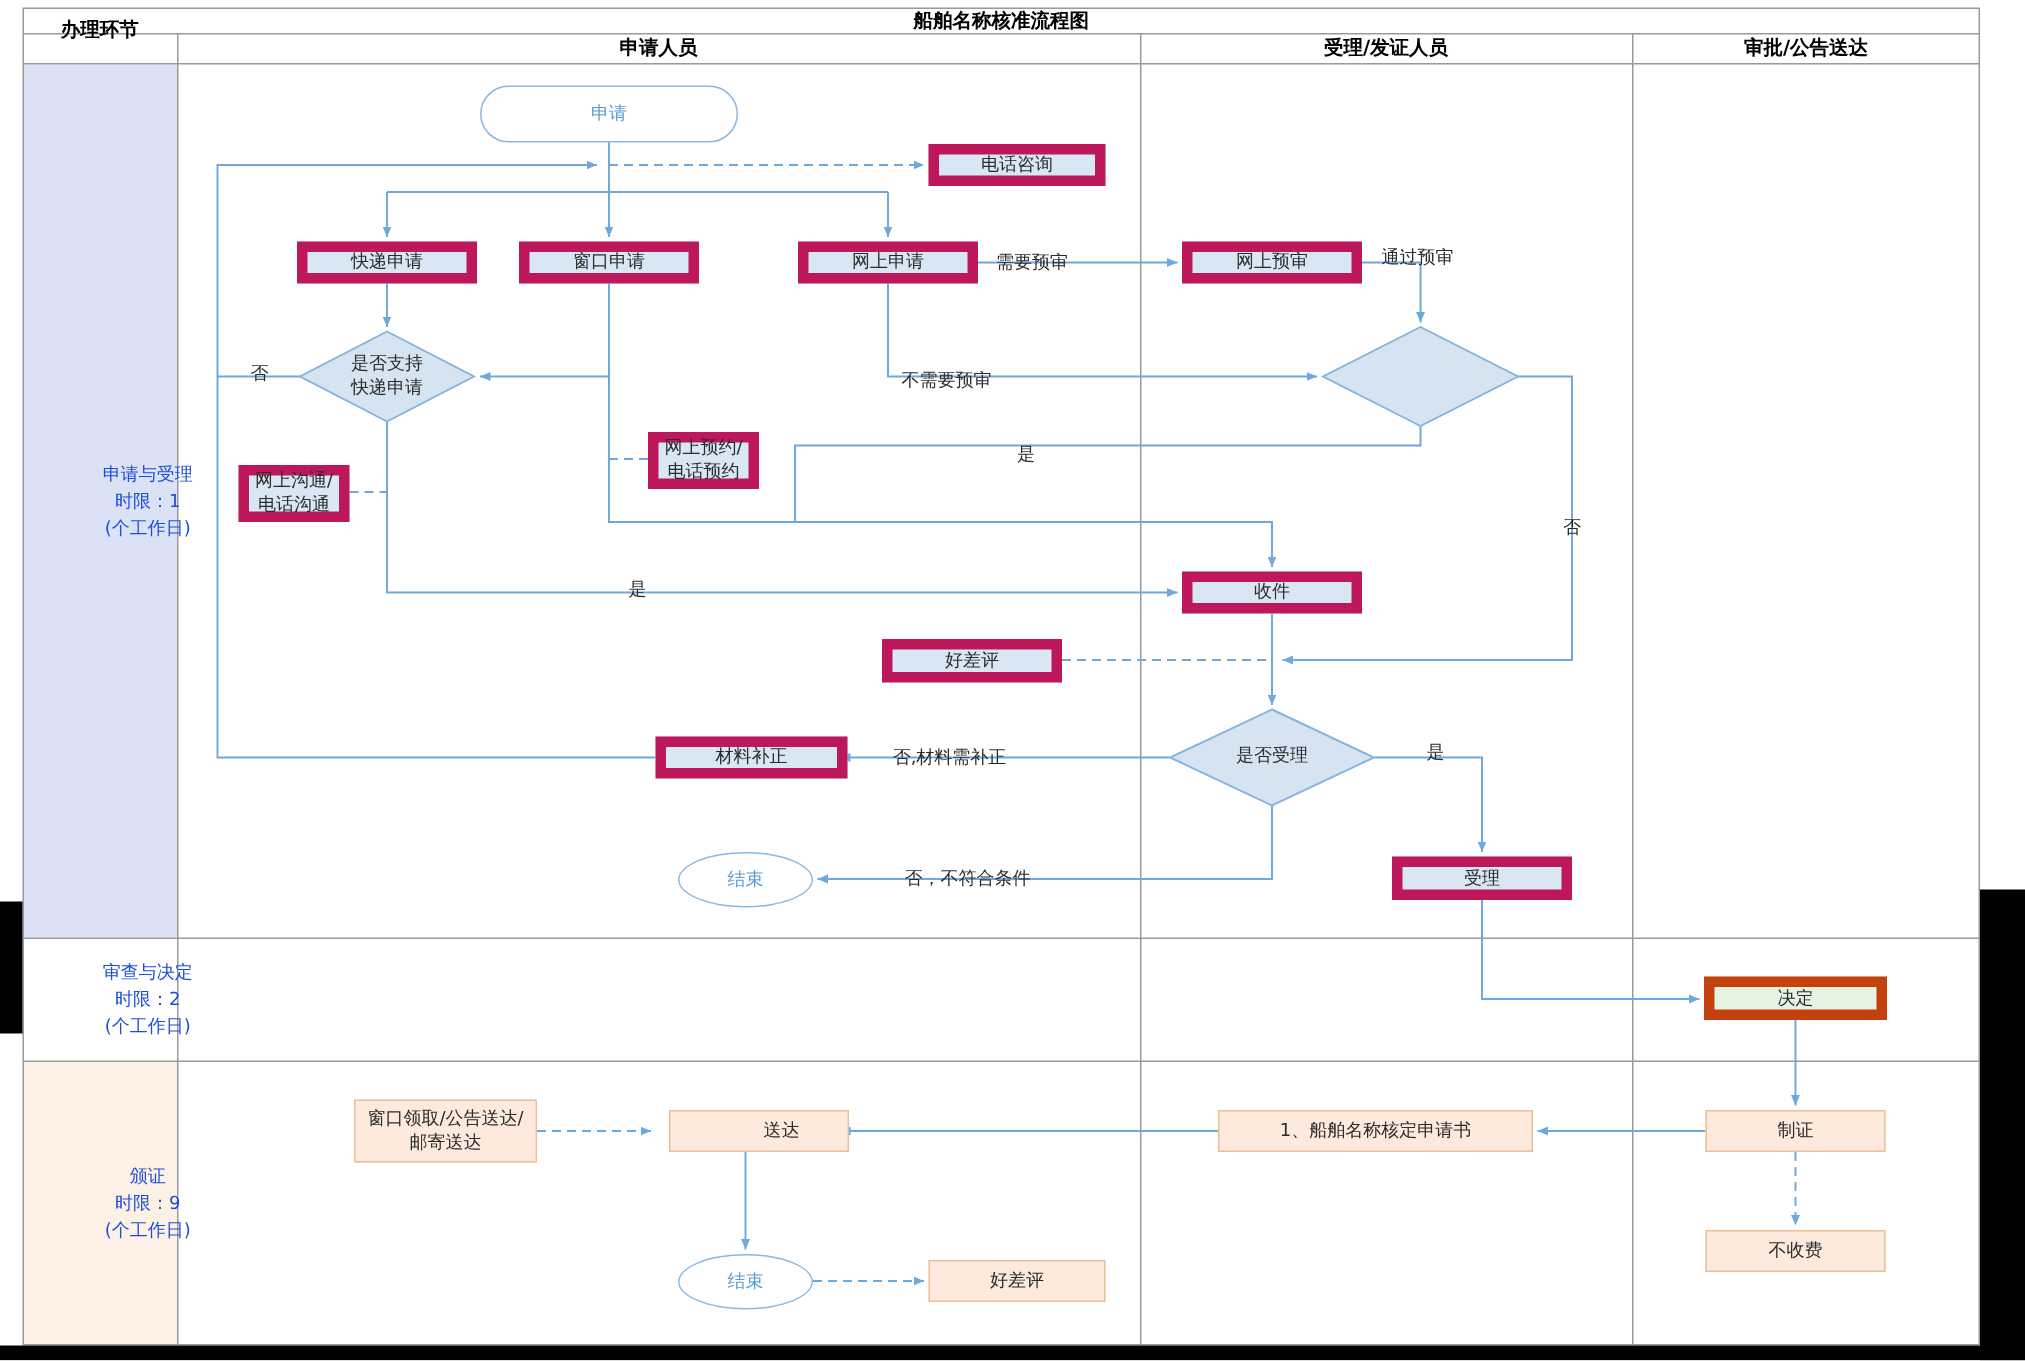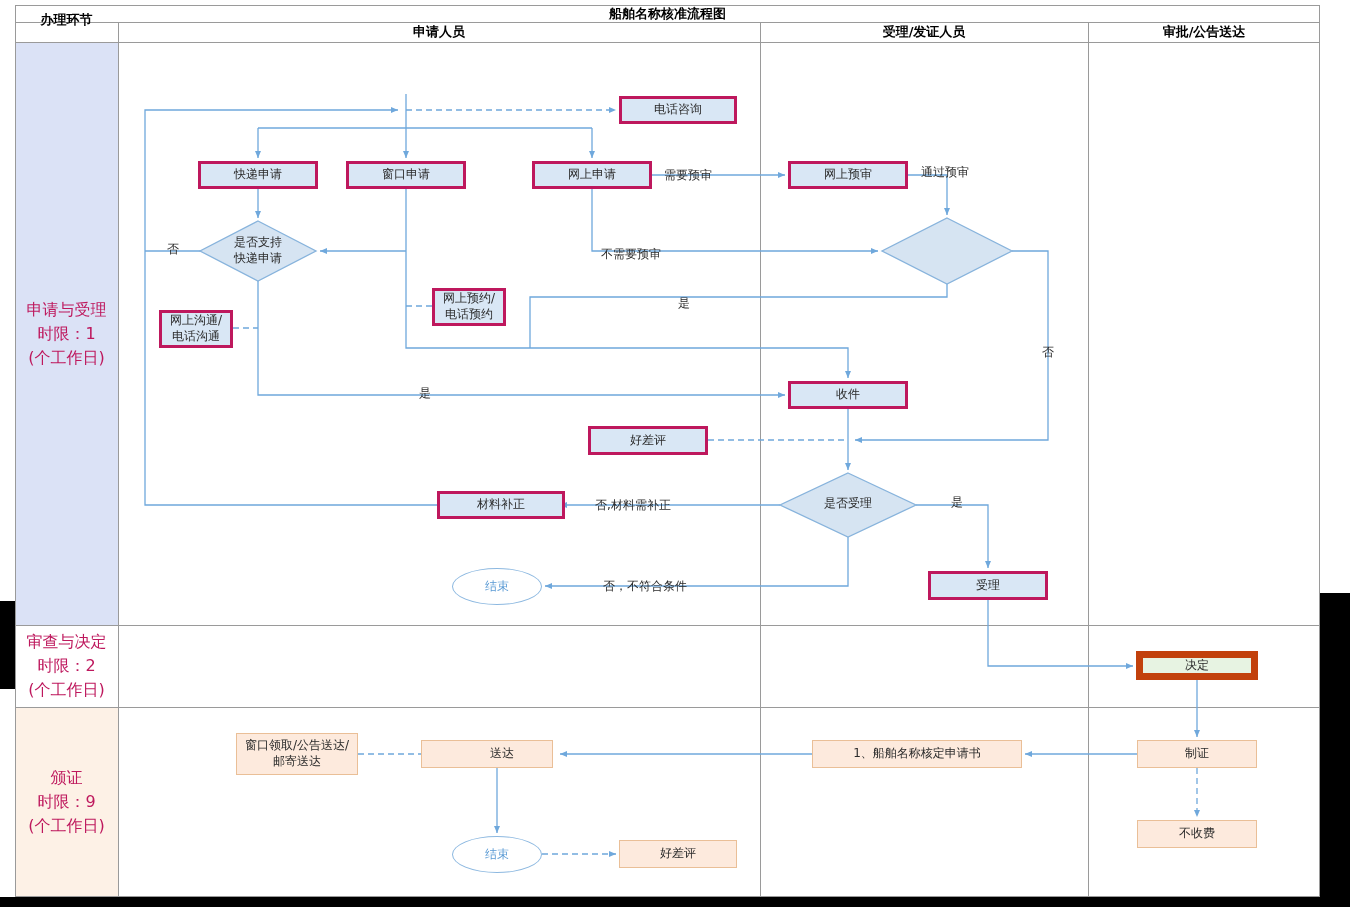--- a/index.html
+++ b/index.html
@@ -3,25 +3,25 @@
 <meta charset="utf-8">
 <style>
   html,body{margin:0;padding:0;background:#fff;}
   body{font-family:"DejaVu Sans","Liberation Sans",sans-serif;}
   #stage{position:relative;width:1350px;height:907px;overflow:hidden;background:#fff;}
   .cellbg{position:absolute;z-index:0;}
   .gridline{position:absolute;background:#9a9a9a;z-index:1;}
   .outerborder{position:absolute;border:1px solid #9a9a9a;box-sizing:border-box;z-index:1;background:transparent;}
   .cell{position:absolute;display:flex;align-items:center;justify-content:center;text-align:center;z-index:2;}
   .hdr{font-weight:bold;font-size:13px;color:#000;}
-  .lane-label{font-size:16px;color:#be185d;white-space:pre-line;line-height:1.5;}
+  .lane-label{font-size:12px;color:#1d4ed8;white-space:pre-line;line-height:1.5;padding-left:32px;}
   svg.flow{position:absolute;left:0;top:0;z-index:3;}
   .node{position:absolute;display:flex;align-items:center;justify-content:center;text-align:center;
         font-size:12px;color:#2b2b2b;box-sizing:border-box;white-space:pre-line;line-height:1.3;z-index:4;}
-  .rect-blue{background:#d9e7f5;border:3px solid #be185d;}
+  .rect-blue{background:#d9e7f5;border:7px solid #be185d;}
   .rect-orange{background:#fdeadd;border:1px solid #eabf97;}
   .rect-green{background:#e7f3e2;border:7px solid #c2410c;}
   .pill{background:#fff;border:1px solid #8cb8e0;border-radius:19px;color:#5b9bd5;}
   .ellipse{background:#fff;border:1px solid #8cb8e0;border-radius:50%;color:#5b9bd5;}
   .dtext{background:transparent;z-index:5;}
   .elabel{position:absolute;transform:translate(-50%,-50%);font-size:12px;color:#2b2b2b;white-space:nowrap;z-index:6;}
   .black{position:absolute;background:#000;z-index:7;}
 </style>
 </head>
 <body>
@@ -101,39 +101,40 @@
       </g>
 
       <g fill="#d6e4f2" stroke="#87b3dc">
         <polygon points="258,221 316,251 258,281 200,251"></polygon>
         <polygon points="947,218 1012,251 947,284 882,251"></polygon>
         <polygon points="848,473 916,505 848,537 780,505"></polygon>
       </g>
     </g>
   </svg>
 
+  <div class="node pill" style="left:320px;top:57px;width:172px;height:38px;">申请</div>
   <div class="node rect-blue" style="left:619px;top:96px;width:118px;height:28px;">电话咨询</div>
   <div class="node rect-blue" style="left:198px;top:161px;width:120px;height:28px;">快递申请</div>
   <div class="node rect-blue" style="left:346px;top:161px;width:120px;height:28px;">窗口申请</div>
   <div class="node rect-blue" style="left:532px;top:161px;width:120px;height:28px;">网上申请</div>
   <div class="node rect-blue" style="left:788px;top:161px;width:120px;height:28px;">网上预审</div>
   <div class="node dtext" style="left:203px;top:227px;width:110px;height:48px;">是否支持
 快递申请</div>
   <div class="node rect-blue" style="left:432px;top:288px;width:74px;height:38px;">网上预约/
 电话预约</div>
   <div class="node rect-blue" style="left:159px;top:310px;width:74px;height:38px;">网上沟通/
 电话沟通</div>
   <div class="node rect-blue" style="left:788px;top:381px;width:120px;height:28px;">收件</div>
   <div class="node rect-blue" style="left:588px;top:426px;width:120px;height:29px;">好差评</div>
   <div class="node dtext" style="left:788px;top:493px;width:120px;height:24px;font-family:Liberation Mono, monospace;">是否受理</div>
   <div class="node rect-blue" style="left:437px;top:491px;width:128px;height:28px;">材料补正</div>
   <div class="node ellipse" style="left:452px;top:568px;width:90px;height:37px;">结束</div>
   <div class="node rect-blue" style="left:928px;top:571px;width:120px;height:29px;">受理</div>
   <div class="node rect-green" style="left:1136px;top:651px;width:122px;height:29px;">决定</div>
-  <div class="node rect-orange" style="left:421px;top:740px;width:132px;height:28px;padding-left:30px;">送达</div>
+  <div class="node rect-orange" style="left:446px;top:740px;width:120px;height:28px;padding-left:30px;">送达</div>
   <div class="node rect-orange" style="left:236px;top:733px;width:122px;height:42px;">窗口领取/公告送达/
 邮寄送达</div>
   <div class="node rect-orange" style="left:812px;top:740px;width:210px;height:28px;">1、船舶名称核定申请书</div>
   <div class="node rect-orange" style="left:1137px;top:740px;width:120px;height:28px;">制证</div>
   <div class="node rect-orange" style="left:1137px;top:820px;width:120px;height:28px;">不收费</div>
   <div class="node ellipse" style="left:452px;top:836px;width:90px;height:37px;">结束</div>
   <div class="node rect-orange" style="left:619px;top:840px;width:118px;height:28px;">好差评</div>
 
   <div class="elabel" style="left:688px;top:175px;">需要预审</div>
   <div class="elabel" style="left:945px;top:172px;">通过预审</div>

